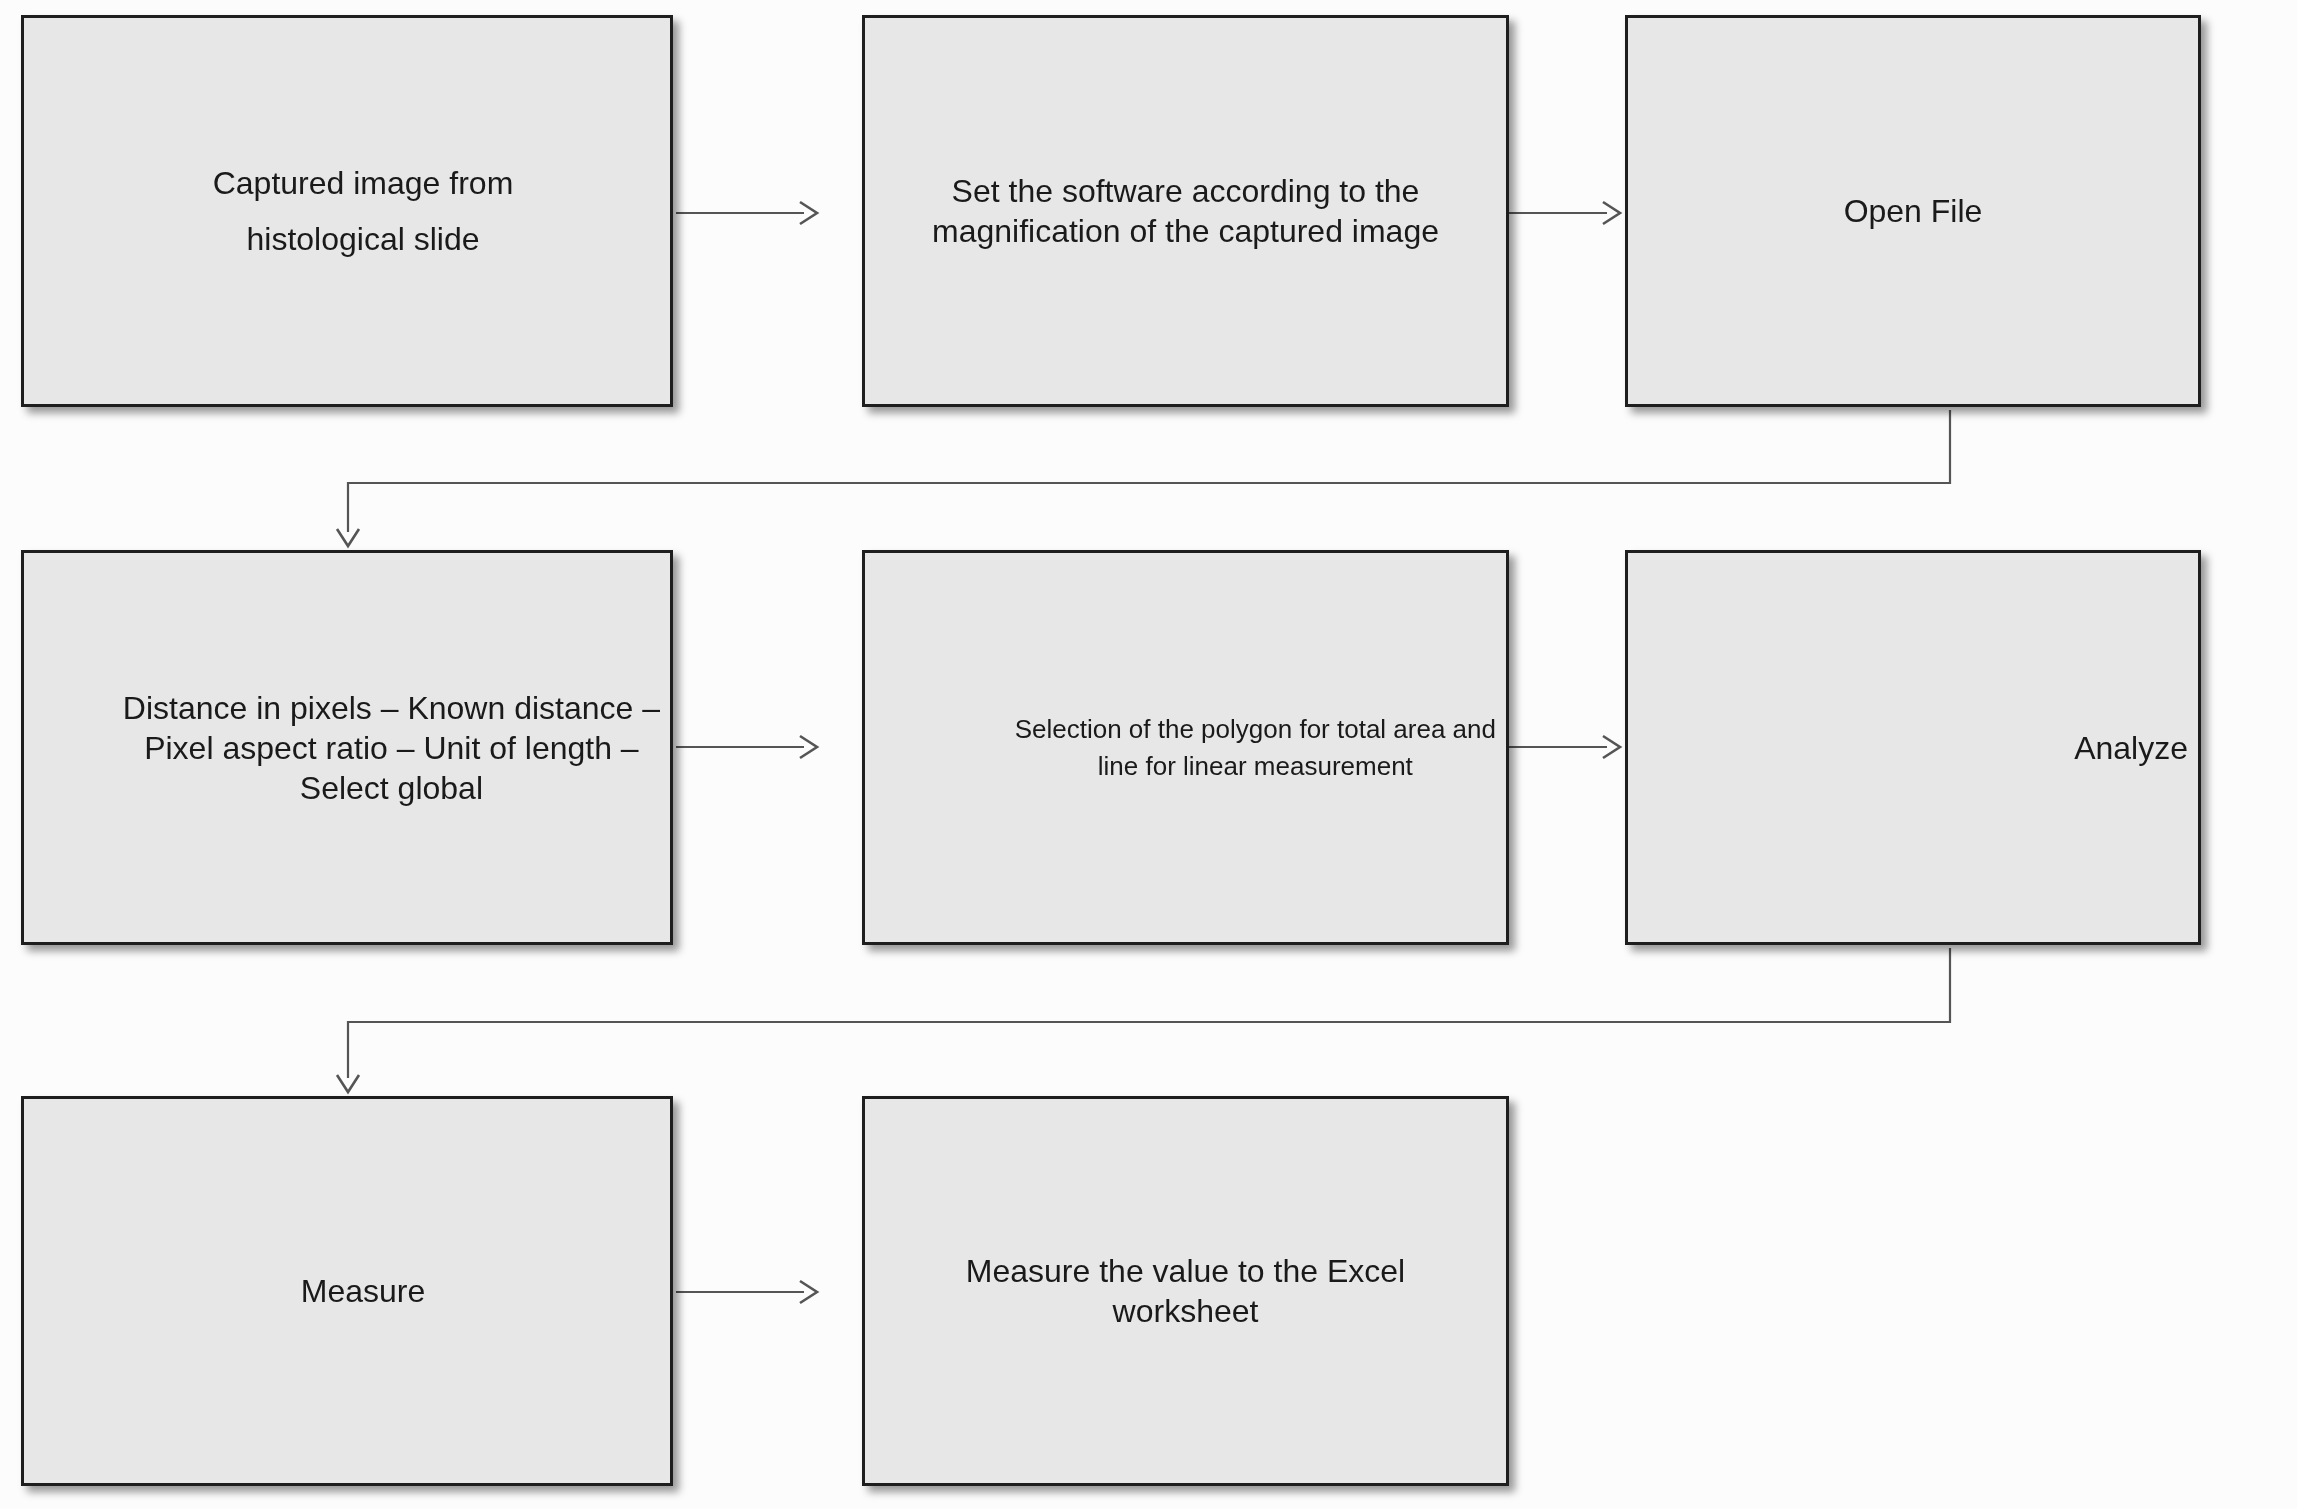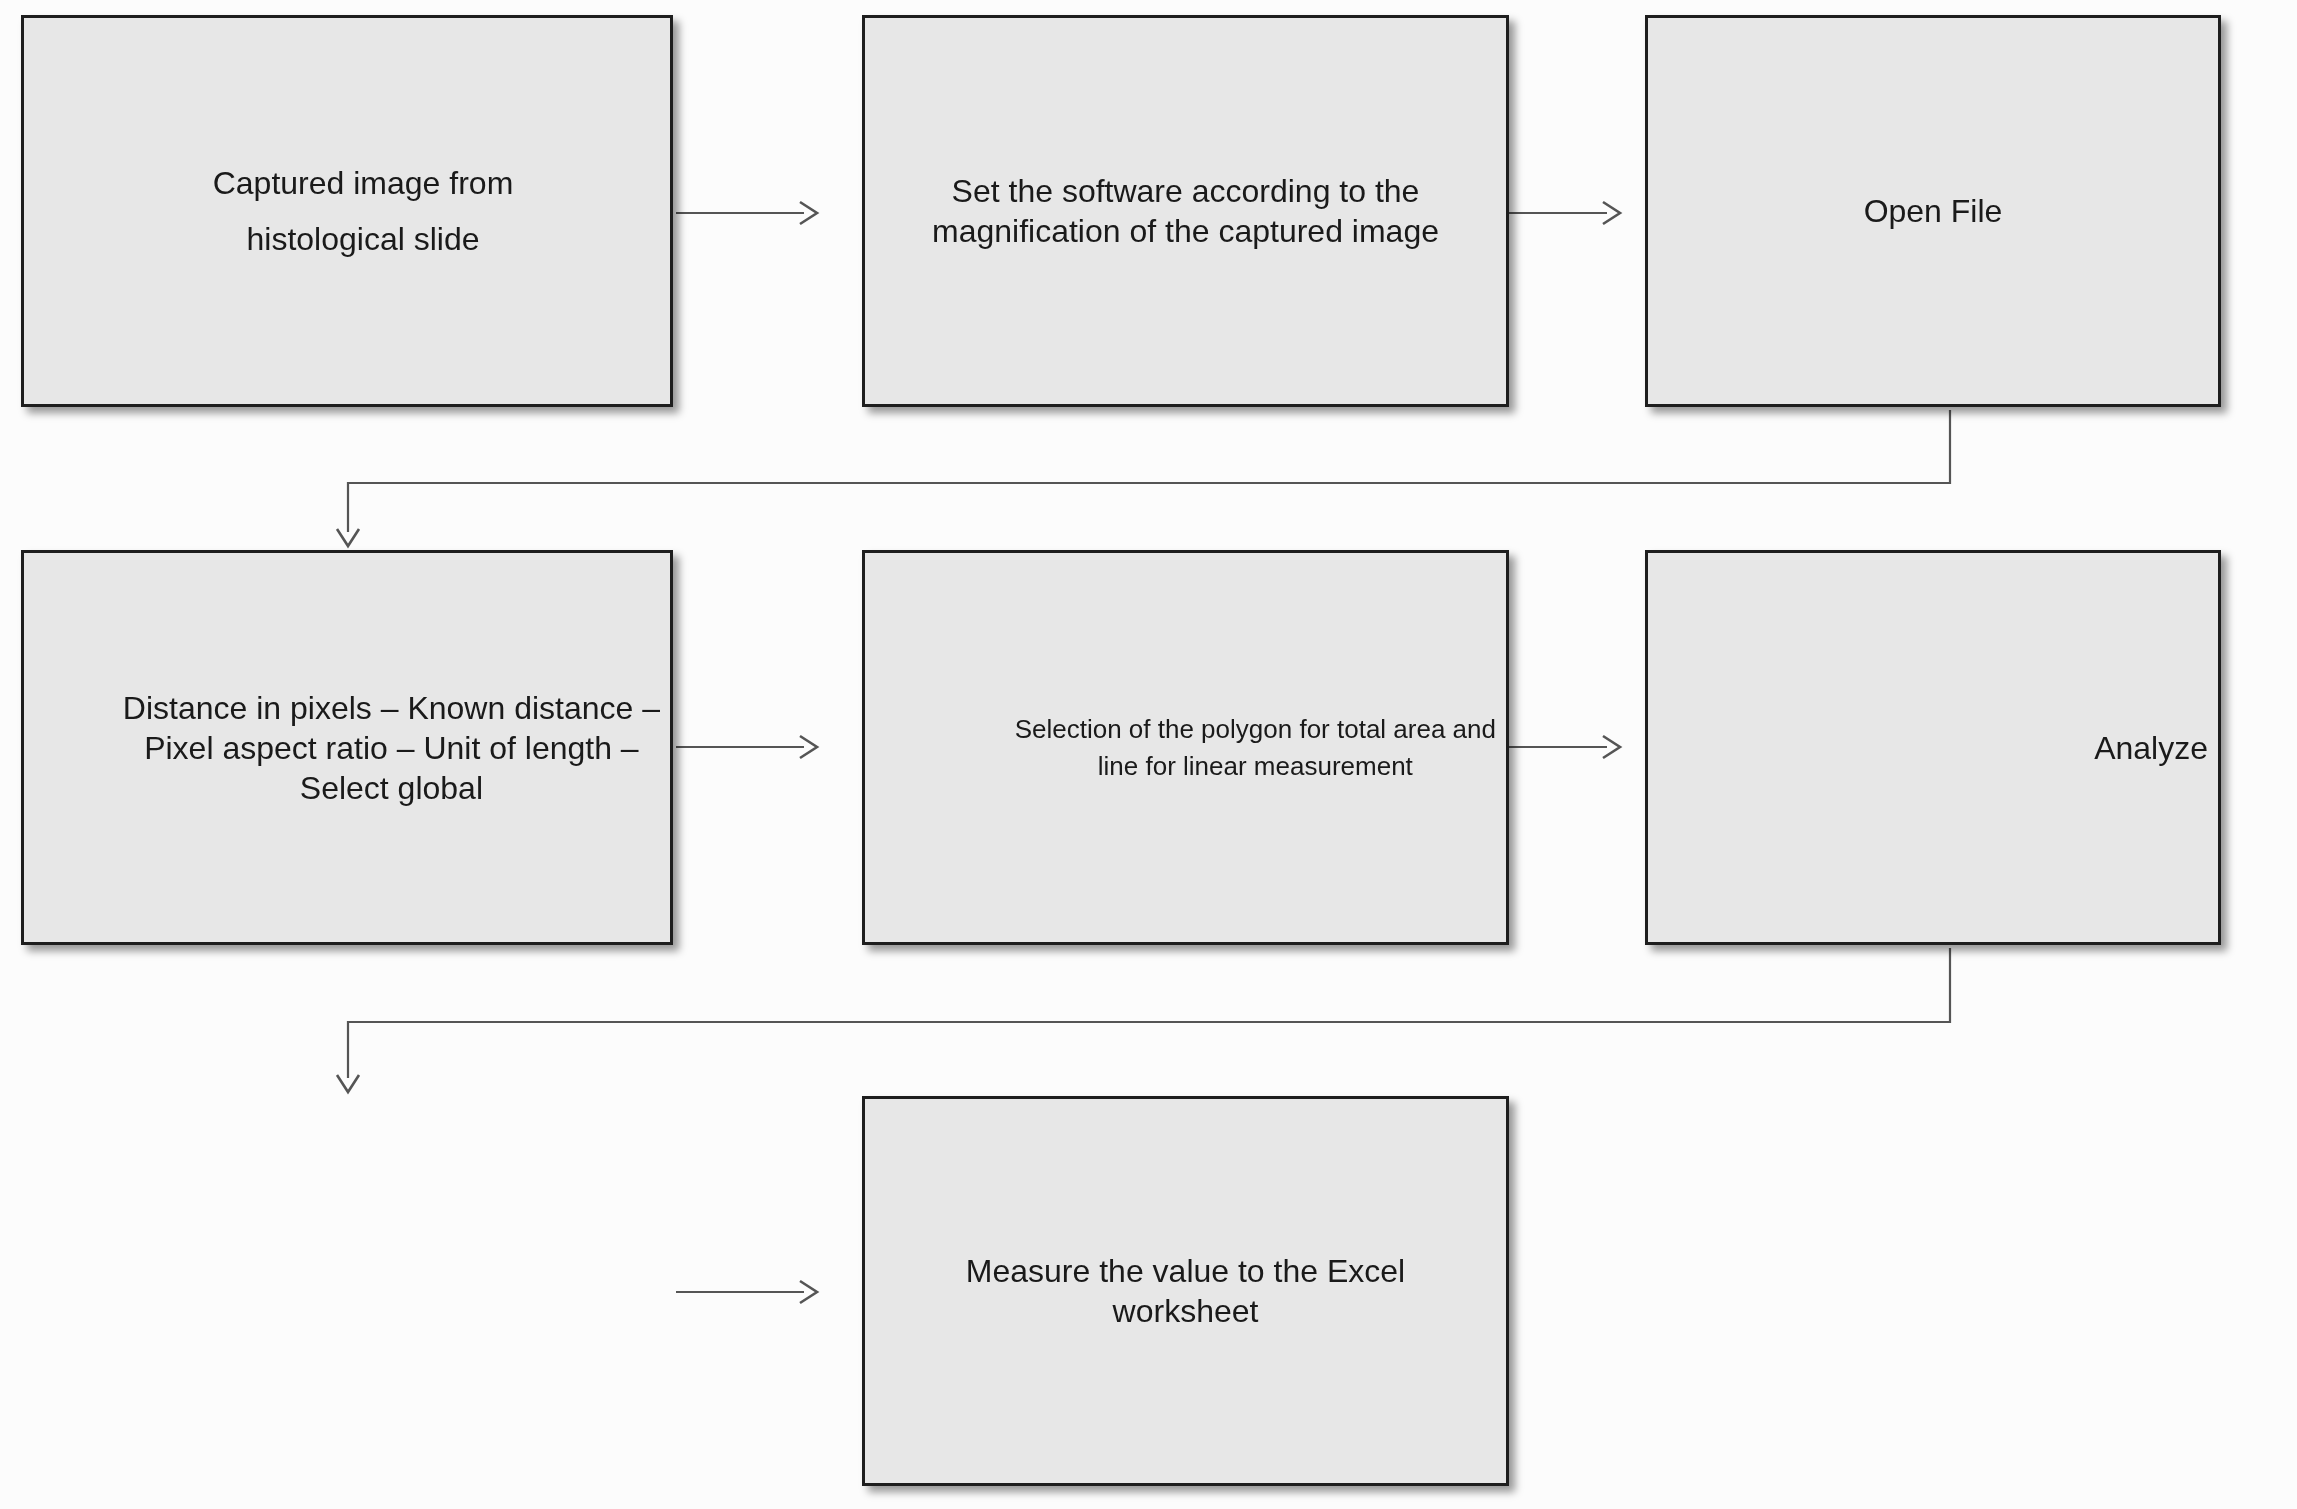--- a/index.html
+++ b/index.html
@@ -41,21 +41,21 @@
     box-shadow: 6px 6px 8px rgba(0,0,0,0.40);
     display: flex;
     align-items: center;
     justify-content: center;
     text-align: center;
     color: var(--box_text, #1a1a1a);
   }
   
   .c1 { left: 21px;   width: 652px; padding-left: 32px; }
   .c2 { left: 822px;  width: 647px; margin-left: 40px; }
-  .c3 { left: 1625px; width: 576px; margin-left: 20px; }
+  .c3 { left: 1625px; width: 576px; }
   
   .r1 { top: 15px;   height: 392px; }
   .r2 { top: 550px;  height: 395px; justify-content: flex-end; }
   .r3 { top: 1096px; height: 390px; }
 
   .txt-lg { font-size: 32px; line-height: 40px; }
   .txt-sm { font-size: 26px; line-height: 37px; }
   .gap-wide > * + * { margin-top: 16px; }   
   .para + .para { margin-top: 18px; }       
   .txt-wrap { max-width: 620px; padding: 0 10px; }
@@ -125,20 +125,25 @@
       </div>
     </div>
   </div>
 
   <div class="box c3 r2">
     <div class="txt-lg txt-wrap">
       <div>Analyze</div>
     </div>
   </div>
 
+  <div class="box c1 r3">
+    <div class="txt-lg txt-wrap">
+      <div>Measure</div>
+    </div>
+  </div>
 
   <div class="box c2 r3">
     <div class="txt-lg txt-wrap">
       <div>Measure the value to the Excel</div>
       <div>worksheet</div>
     </div>
   </div>
 
 </div>
 

